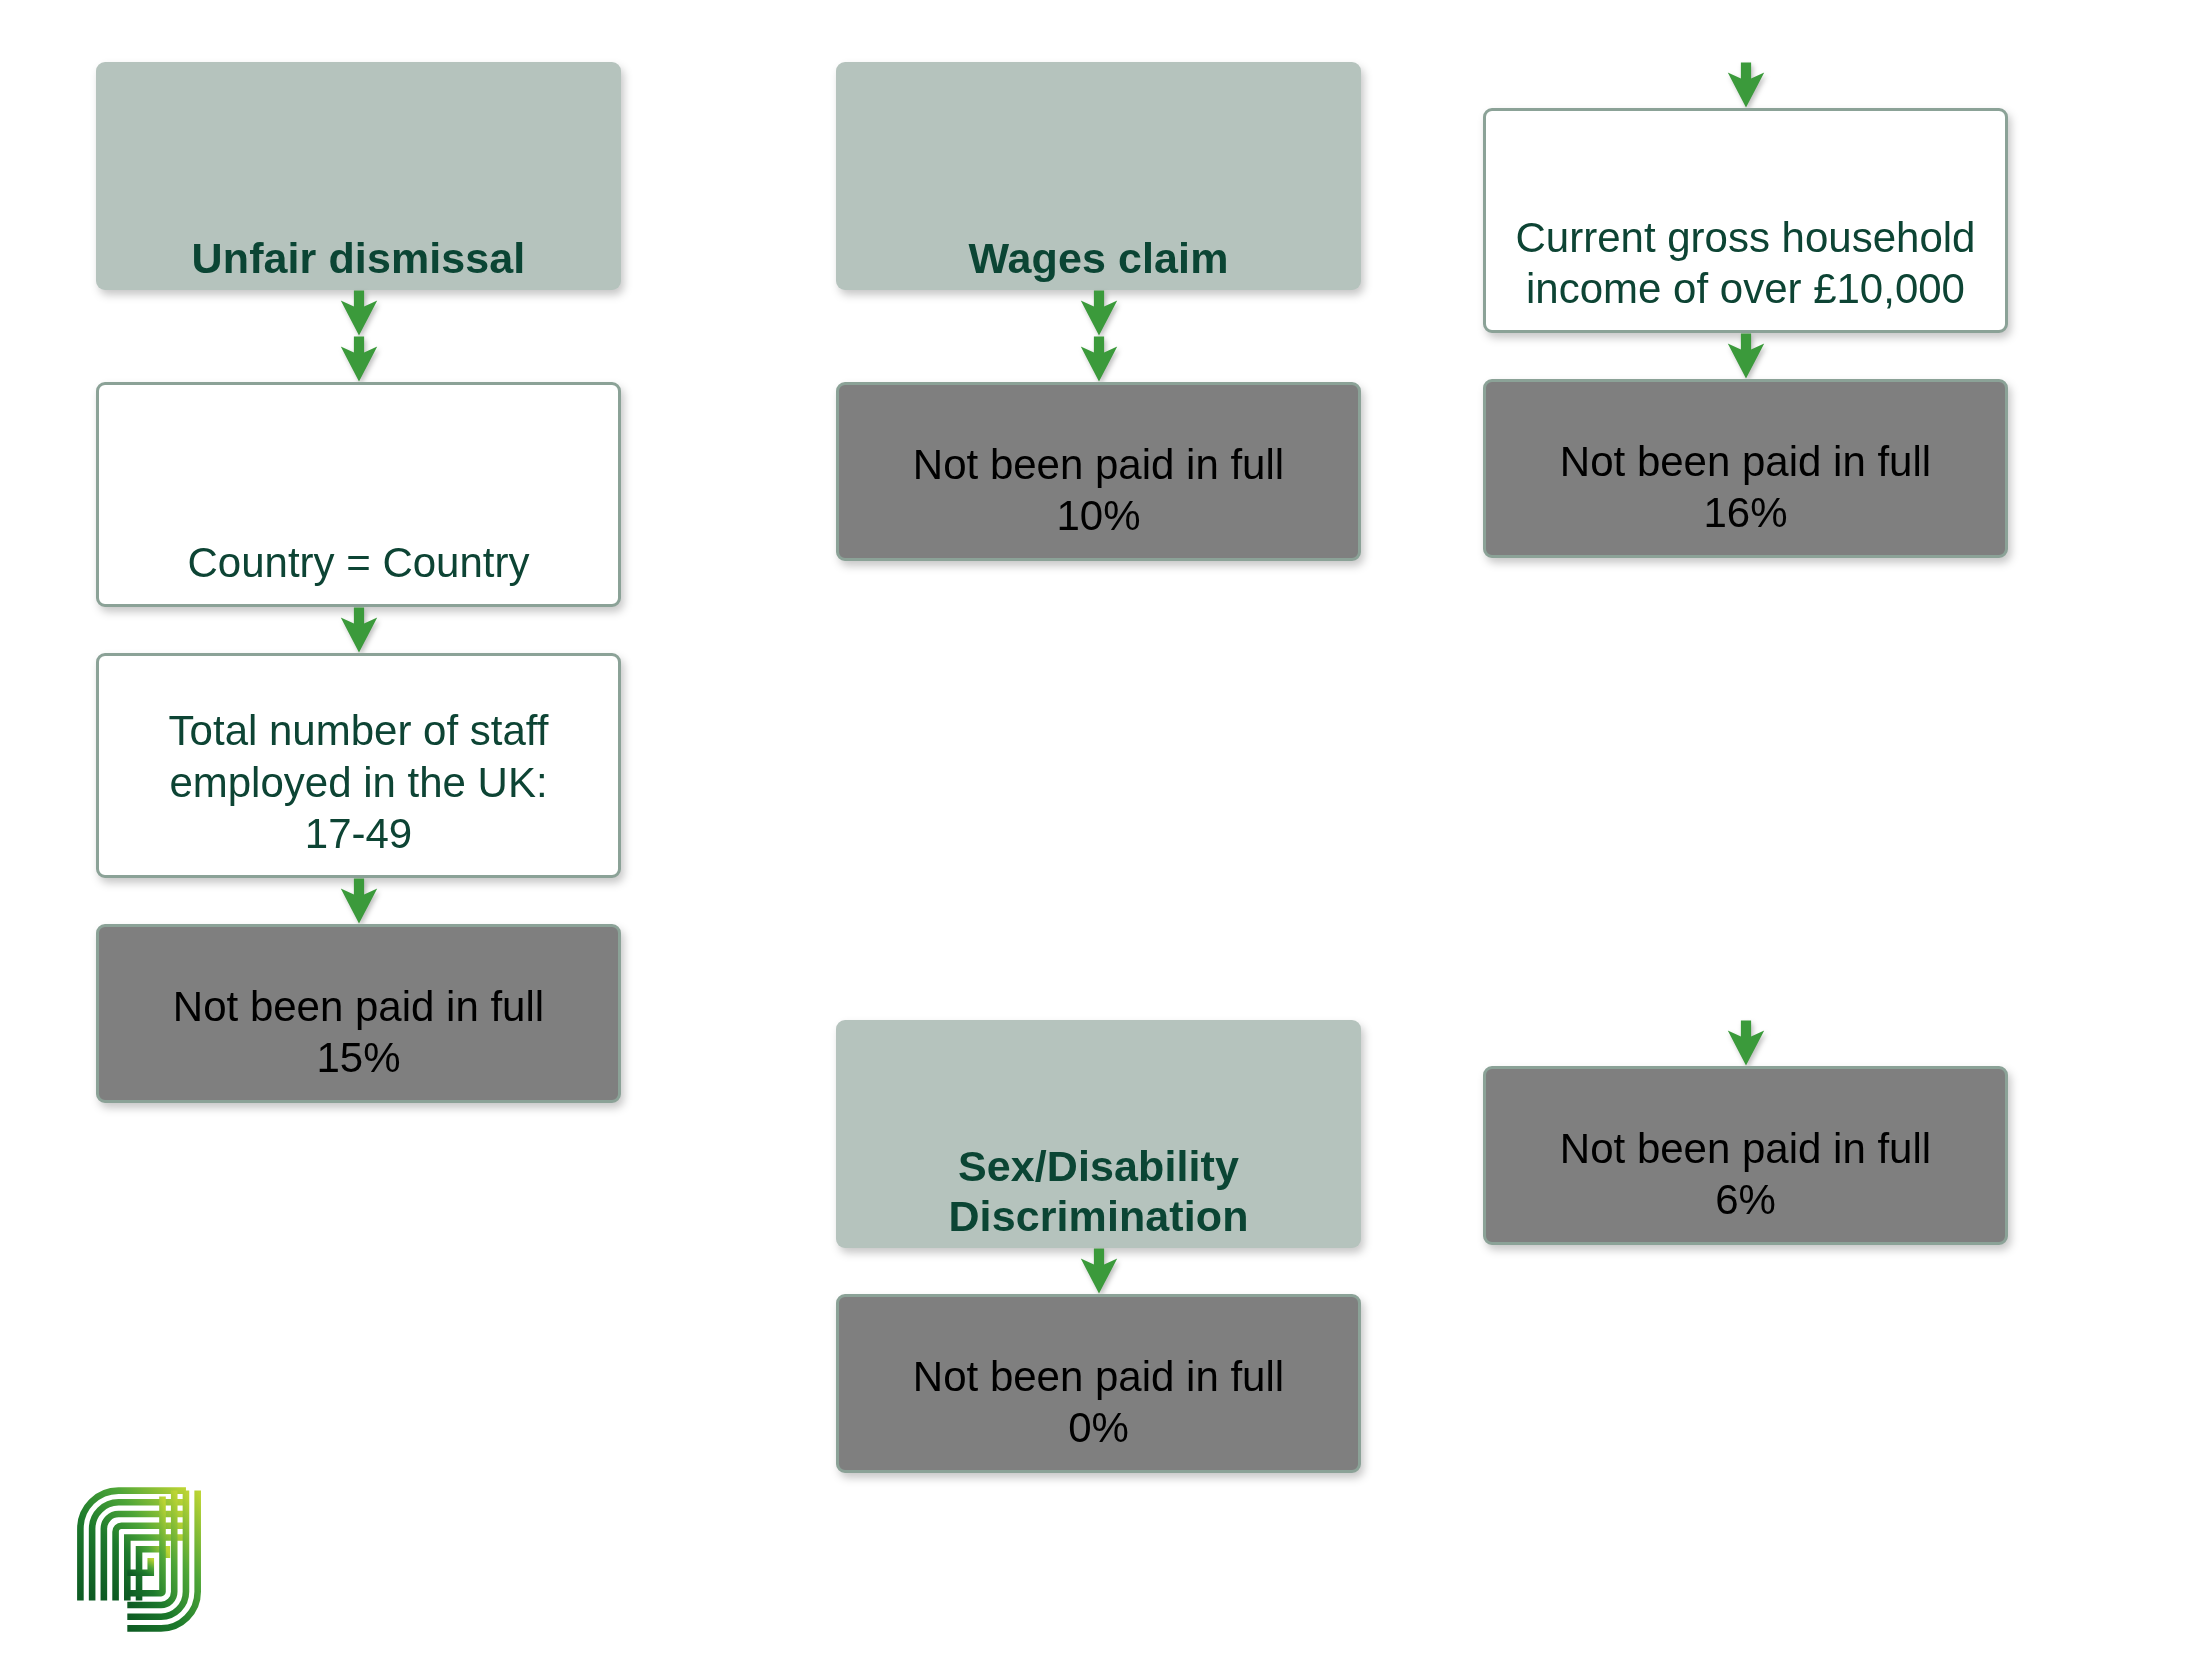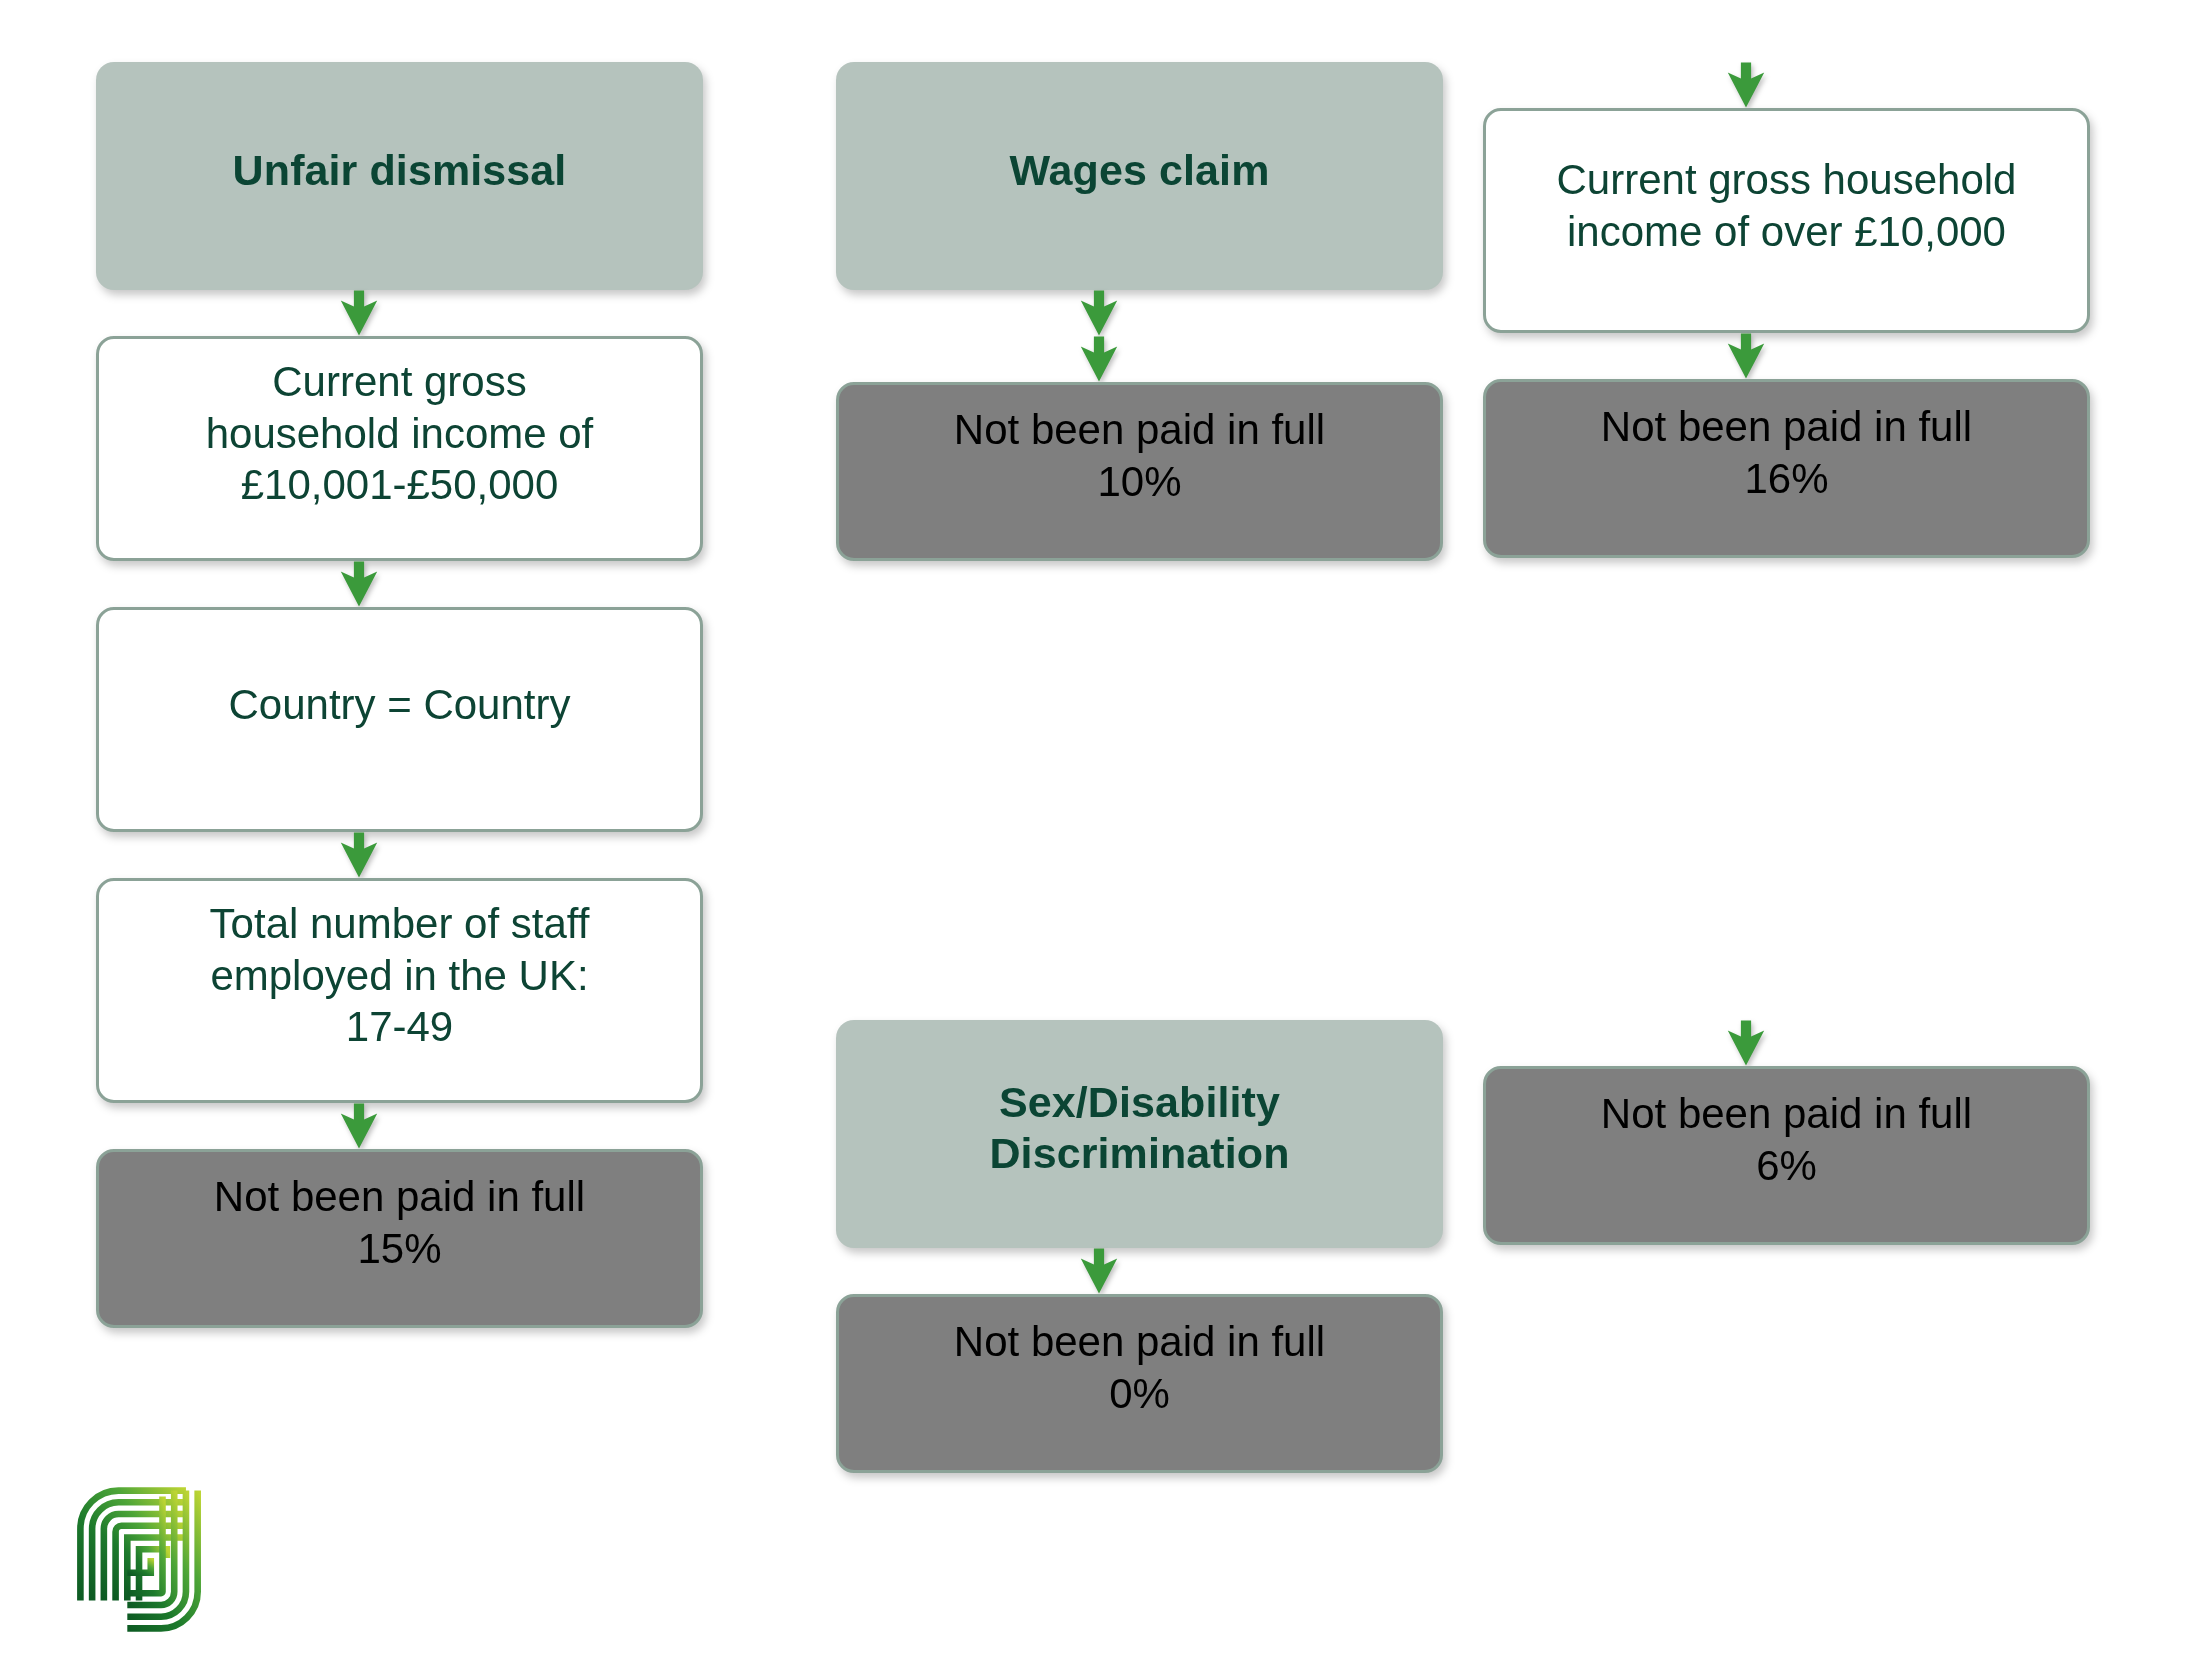--- a/index.html
+++ b/index.html
@@ -32,24 +32,24 @@
   #col-unfair-dismissal  { left: 96px;  top: 62px; }
   #col-wages-claim       { left: 836px; top: 62px; }
   #col-breach-of-contract{ left: 1483px; top: 62px; }
   #col-sex-disability    { left: 836px; top: 1020px; }
   #col-other             { left: 1483px; top: 1020px; }
 
   
   .node {
     position: relative;
     box-sizing: border-box;
-    width: 607px;
-    border-radius: 18px;
+    width: 525px;
+    border-radius: 9px;
     display: flex;
-    align-items: center;
+    align-items: flex-end;
     justify-content: center;
     text-align: center;
     filter: drop-shadow(3.7px 5.1px 4.4px rgba(0,0,0,0.22));
   }
 
   .node-label {
     display: block;
     width: 100%;
     padding: 0 19px;
     box-sizing: border-box;
@@ -136,25 +136,20 @@
     <div class="node header">
       <span class="node-label">Unfair dismissal</span>
     </div>
 
     <div class="connector">
       <svg class="arrow-down-icon" viewBox="0 0 74 62" xmlns="http://www.w3.org/2000/svg">
         <path d="M30 0 h14 v22 l18 -8 -25 48 -25 -48 18 8 z" fill="#3b9a3b"></path>
       </svg>
     </div>
 
-    <div class="node condition tall">
-      <span class="node-label">Current gross
-household income of
-£10,001-£50,000</span>
-    </div>
 
     <div class="connector">
       <svg class="arrow-down-icon" viewBox="0 0 74 62" xmlns="http://www.w3.org/2000/svg">
         <path d="M30 0 h14 v22 l18 -8 -25 48 -25 -48 18 8 z" fill="#3b9a3b"></path>
       </svg>
     </div>
 
     <div class="node condition">
       <span class="node-label">Country = Country</span>
     </div>

